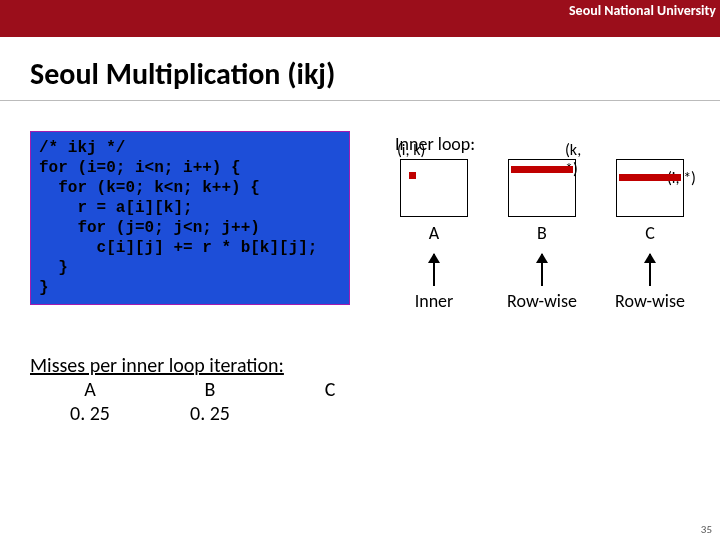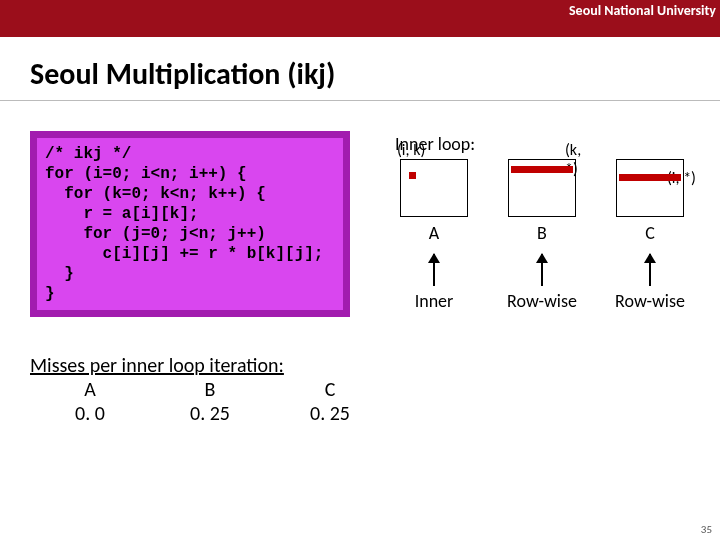--- a/index.html
+++ b/index.html
@@ -33,22 +33,22 @@
   }
   .content {
     position: relative;
     height: 420px;
   }
   .codebox {
     position: absolute;
     left: 30px;
     top: 30px;
     width: 320px;
-    background: #d946ef;
-    border: 7px solid #a21caf;
+    background: #1d4ed8;
+    border: 1px solid #a21caf;
     padding: 6px 8px;
     font-family: "Courier New", monospace;
     font-size: 16px;
     font-weight: 700;
     line-height: 1.25;
     white-space: pre;
     color: #000;
   }
   .diagram {
     position: absolute;
@@ -181,21 +181,20 @@
   </div>
 
   <div class="misses">
     <div class="mhdr">Misses per inner loop iteration:</div>
     <div class="mrow">
       <div class="mcell h">A</div>
       <div class="mcell h">B</div>
       <div class="mcell h">C</div>
     </div>
     <div class="mrow">
-      <div class="mcell">0. 0</div>
       <div class="mcell">0. 25</div>
       <div class="mcell">0. 25</div>
     </div>
   </div>
 
 </div>
 
 <div class="pagenum">35</div>
 
 </body></html>

